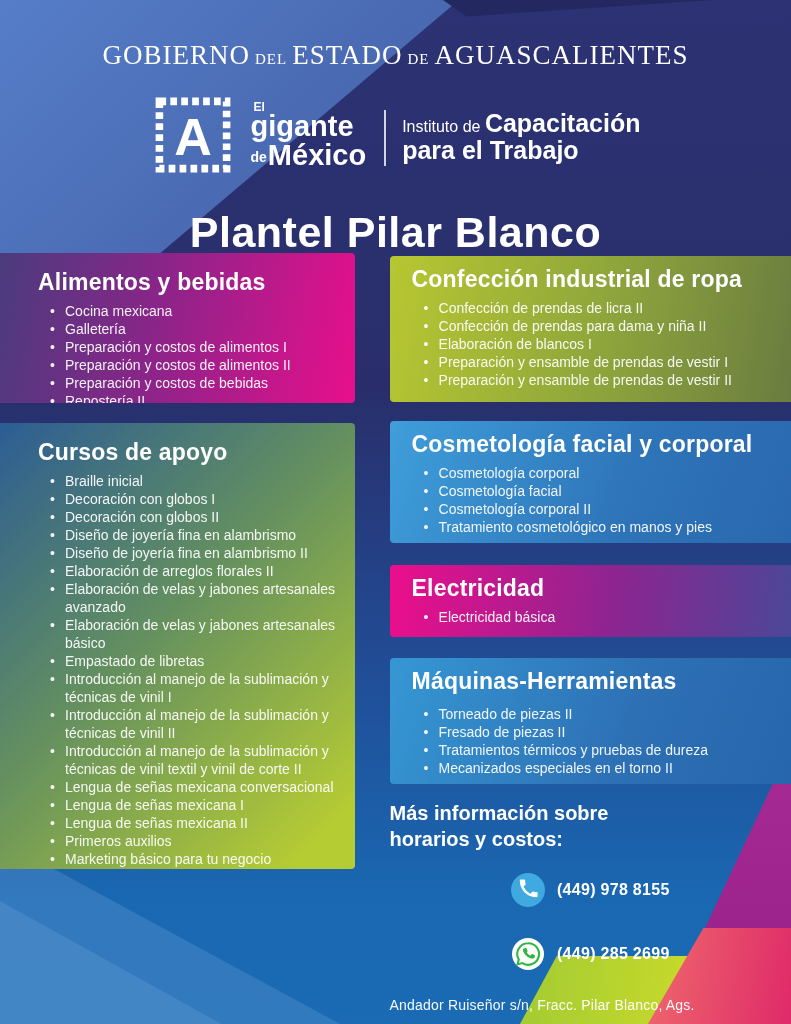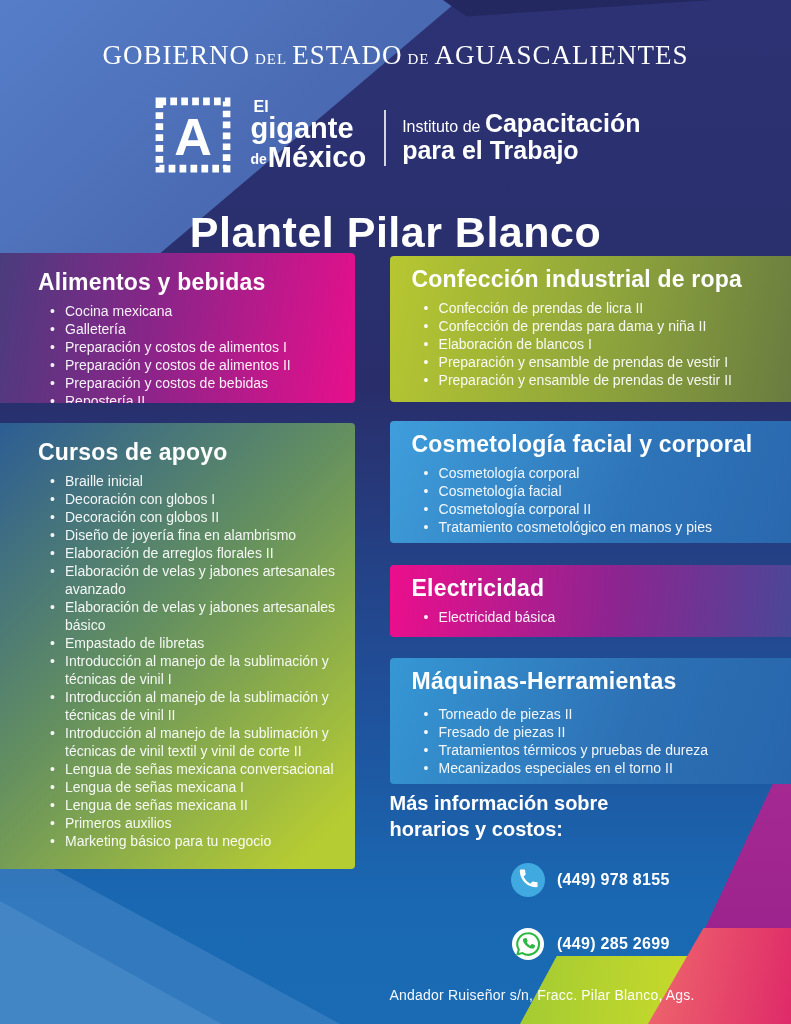--- a/index.html
+++ b/index.html
@@ -27,21 +27,21 @@
     background:linear-gradient(100deg,#ef6a6c,#df2a69);}
 
   .gov-line{position:absolute;top:40px;left:0;right:0;text-align:center;z-index:3;
     font-family:"Liberation Serif",serif;white-space:nowrap;}
   .gov-big{font-size:27px;letter-spacing:1px;}
   .gov-small{font-size:15px;letter-spacing:1px;margin:0 5px;}
 
   .logo-row{position:absolute;top:93px;left:0;right:0;display:flex;justify-content:center;align-items:center;z-index:3;}
   .a-emblem{width:84px;height:84px;margin-right:16px;flex:0 0 auto;}
   .brand{line-height:1;text-align:left;}
-  .brand-el{display:block;font-size:16px;font-weight:bold;margin:0 0 -1px 3px;}
+  .brand-el{display:block;font-size:12px;font-weight:bold;margin:0 0 -1px 3px;}
   .brand-big{font-size:29px;font-weight:bold;}
   .brand-de{font-size:14px;font-weight:bold;vertical-align:3px;margin-right:1px;}
   .logo-divider{width:2px;height:56px;background:rgba(255,255,255,.8);margin:6px 16px 0 18px;flex:0 0 auto;}
   .institute{line-height:1.1;text-align:left;margin-top:4px;}
   .inst-small{font-size:16px;font-weight:normal;text-align:right;}
   .inst-big{font-size:25px;font-weight:bold;}
 
   .campus-title{position:absolute;top:179px;left:0;right:0;text-align:center;z-index:3;
     font-size:43px;font-weight:bold;letter-spacing:.5px;}
 
@@ -58,21 +58,21 @@
   .card li::before{content:"\2022";position:absolute;left:12px;top:0;}
 
   .card-alimentos{height:150px;background:linear-gradient(100deg,#4a3c7d 0%,#8c2489 45%,#e80f8c 100%);}
   .card-cursos{height:446px;margin-top:20px;background:linear-gradient(135deg,#2c5d94 0%,#64905f 45%,#b6cc33 92%);}
   .card-confeccion{height:146px;margin-top:3px;background:linear-gradient(100deg,#b7c731 0%,#8da43c 55%,#6a7c40 100%);}
   .card-cosmetologia{height:122px;margin-top:19px;background:linear-gradient(110deg,#3f9edb 0%,#2e74b8 60%,#2a68ae 100%);}
   .card-electricidad{height:72px;margin-top:22px;background:linear-gradient(95deg,#ec0e8c 0%,#8e2490 55%,#4b4797 100%);}
   .card-maquinas{height:126px;margin-top:21px;background:linear-gradient(110deg,#3697d4 0%,#2d70b4 60%,#2766ac 100%);}
   .card-maquinas h2{margin-bottom:10px;}
 
-  .contact{margin-top:6px;}
+  .contact{margin-top:16px;}
   .contact-heading{font-size:20px;font-weight:bold;line-height:1.32;}
   .phones{display:flex;align-items:center;gap:30px;margin-top:20px;flex-direction:column;}
   .phone-entry{display:flex;align-items:center;gap:12px;font-weight:bold;font-size:16px;letter-spacing:.3px;}
   .icon-circle{width:34px;height:34px;flex:0 0 auto;}
   .address{margin-top:26px;font-size:14px;letter-spacing:.2px;color:rgba(255,255,255,.96);}
 </style>
 </head>
 <body>
 
 <div class="poster">
@@ -126,20 +126,21 @@
       </section>
 
       <section class="card left-card card-cursos">
         <h2>Cursos de apoyo</h2>
         <ul>
 
         <li class="course-item">Braille inicial</li>
             <li class="course-item">Decoración con globos I</li>
             <li class="course-item">Decoración con globos II</li>
             <li class="course-item">Diseño de joyería fina en alambrismo</li>
+            <li class="course-item">Diseño de joyería fina en alambrismo II</li>
             <li class="course-item">Elaboración de arreglos florales II</li>
             <li class="course-item">Elaboración de velas y jabones artesanales avanzado</li>
             <li class="course-item">Elaboración de velas y jabones artesanales básico</li>
             <li class="course-item">Empastado de libretas</li>
             <li class="course-item">Introducción al manejo de la sublimación y técnicas de vinil I</li>
             <li class="course-item">Introducción al manejo de la sublimación y técnicas de vinil II</li>
             <li class="course-item">Introducción al manejo de la sublimación y técnicas de vinil textil y vinil de corte II</li>
             <li class="course-item">Lengua de señas mexicana conversacional</li>
             <li class="course-item">Lengua de señas mexicana I</li>
             <li class="course-item">Lengua de señas mexicana II</li>

